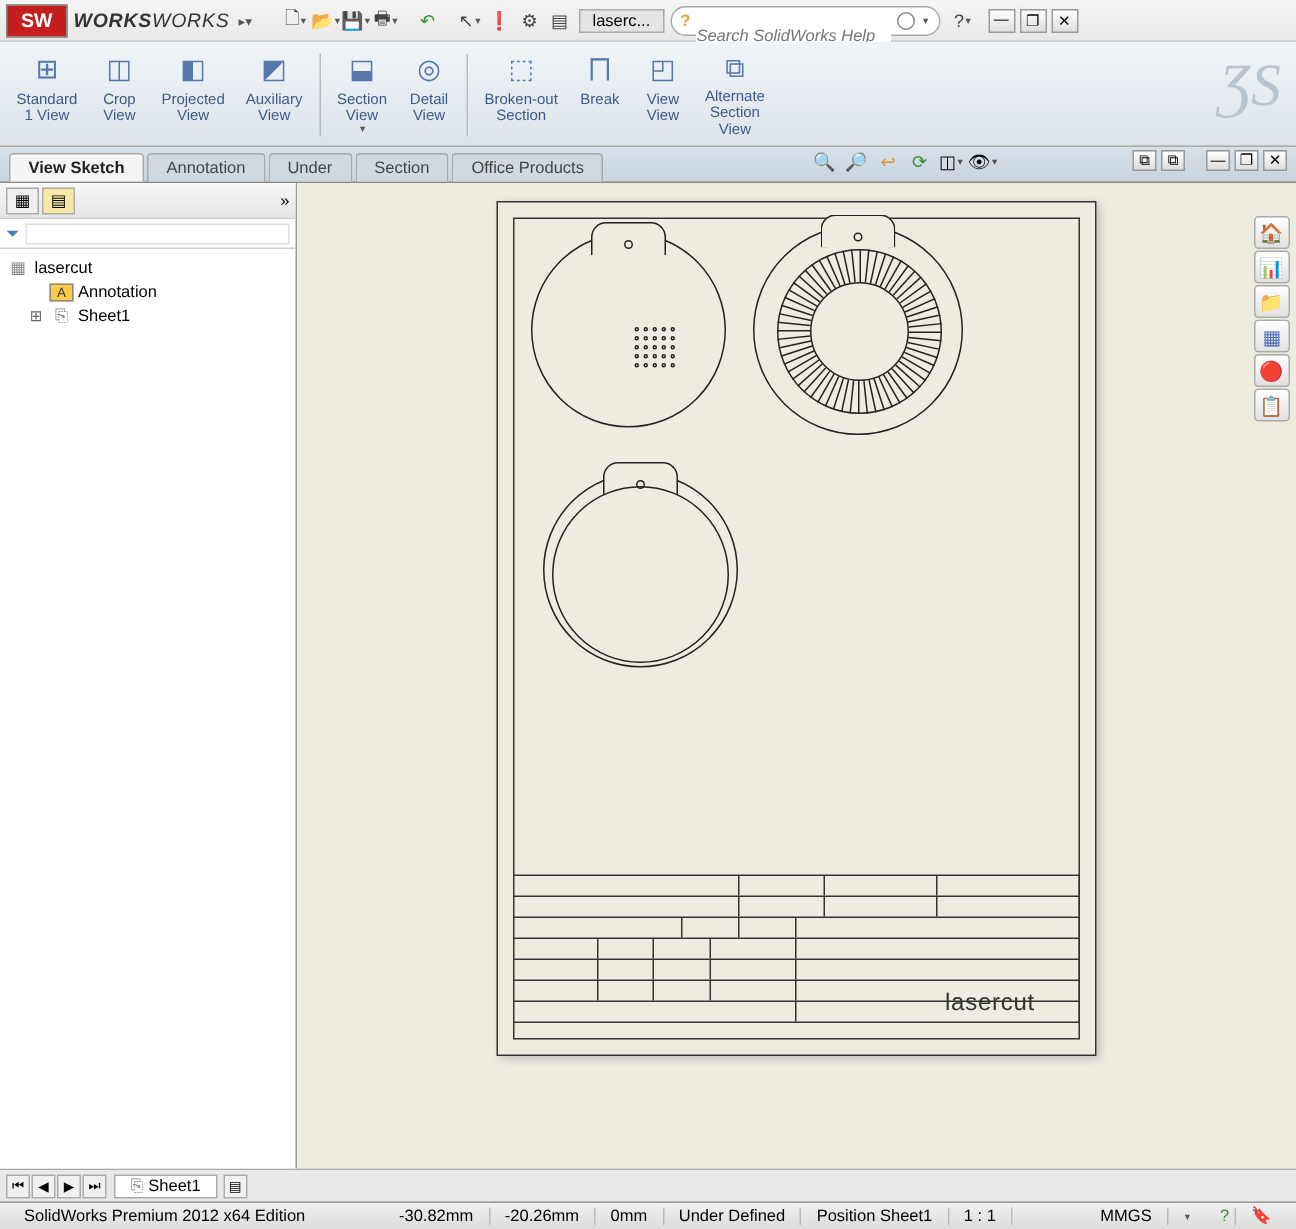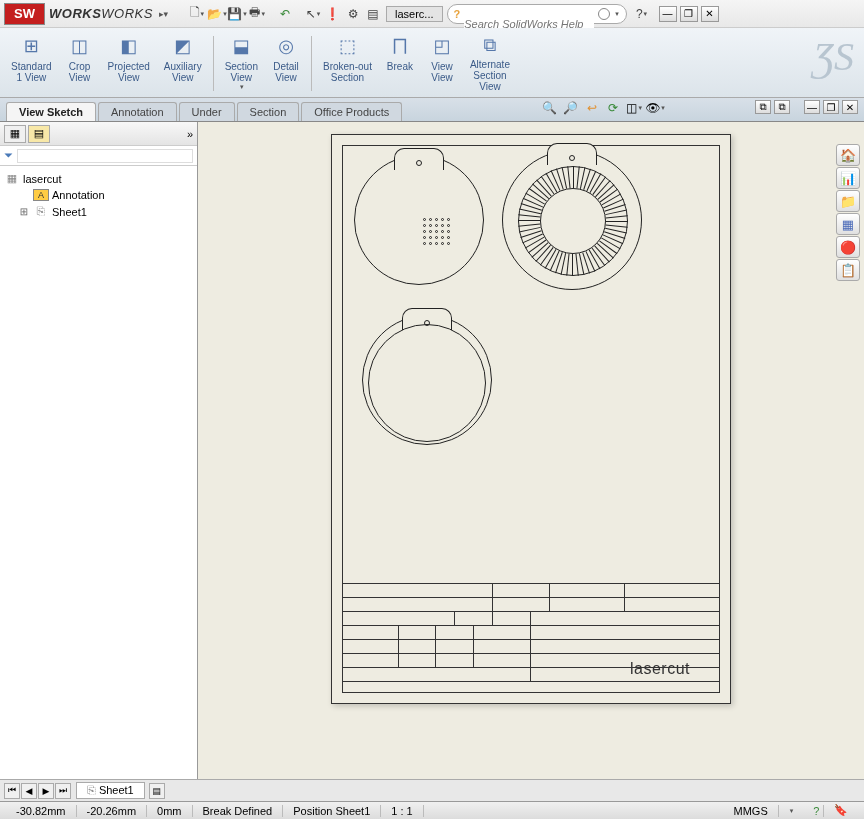--- a/index.html
+++ b/index.html
@@ -739,24 +739,25 @@
   <div class="sheet-nav-btn">▶</div>
   <div class="sheet-nav-btn">⏭</div>
   <div class="sheet-tab">
     <span style="color:#888">⎘</span>
     <span>Sheet1</span>
   </div>
   <div class="sheet-nav-btn" style="margin-left:4px">▤</div>
 </div>
 
 <div class="status">
+  <span style="width:250px;border:none">SolidWorks Premium 2012 x64 Edition</span>
   <span>-30.82mm</span>
   <span>-20.26mm</span>
   <span>0mm</span>
-  <span>Break Defined</span>
+  <span>Under Defined</span>
   <span>Position Sheet1</span>
   <span>1 : 1</span>
   <span style="flex:1;border:none"></span>
   <span>MMGS</span>
   <span class="dd no-border">▾</span>
   <span style="color:#3a8a3a;width:20px;text-align:center">?</span>
   <span class="no-border" style="color:#e0a030">🔖</span>
 </div>
 
 </body></html>

